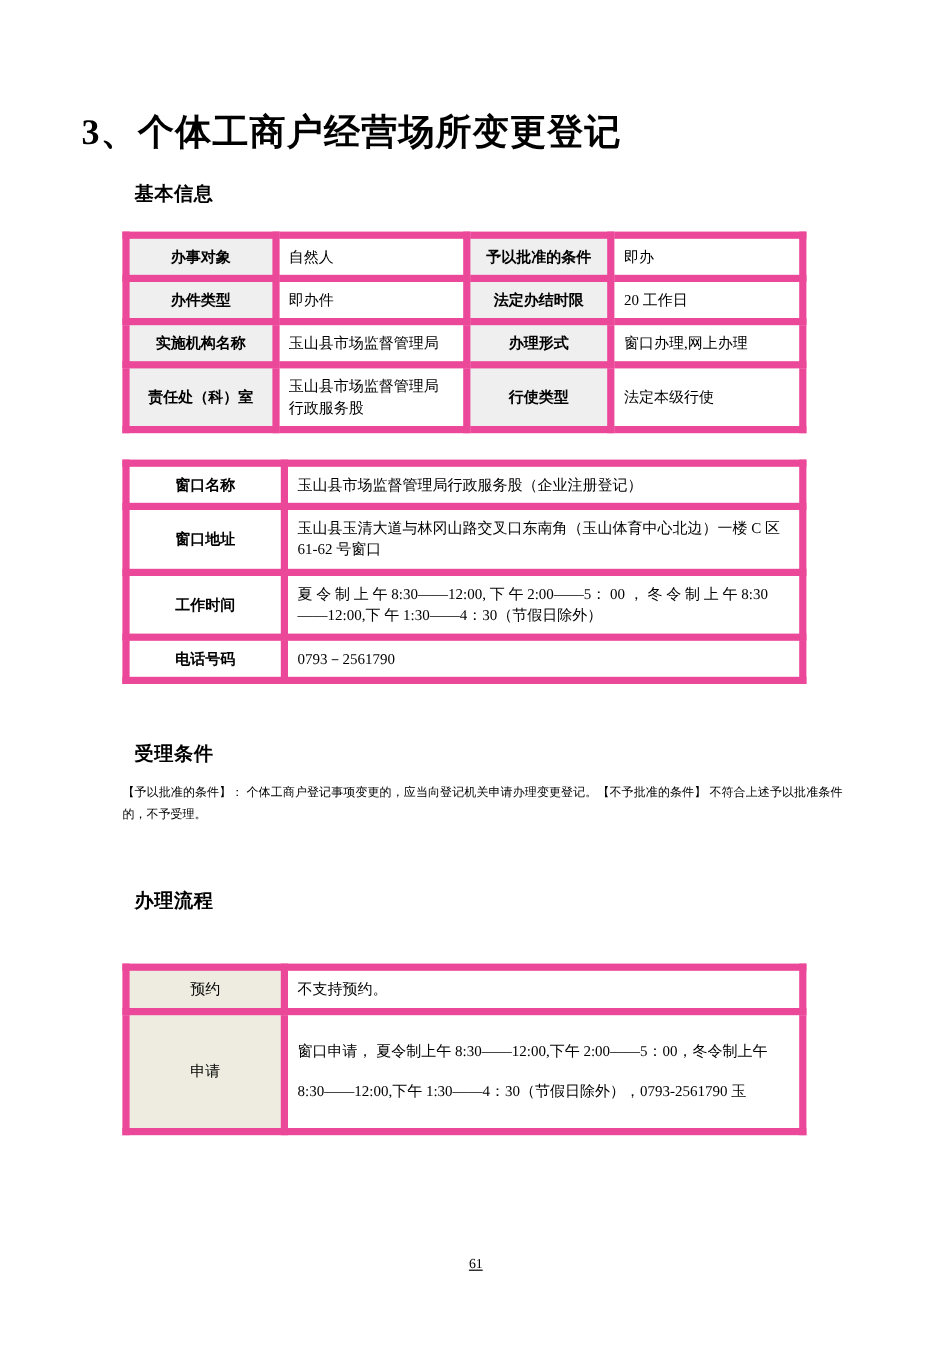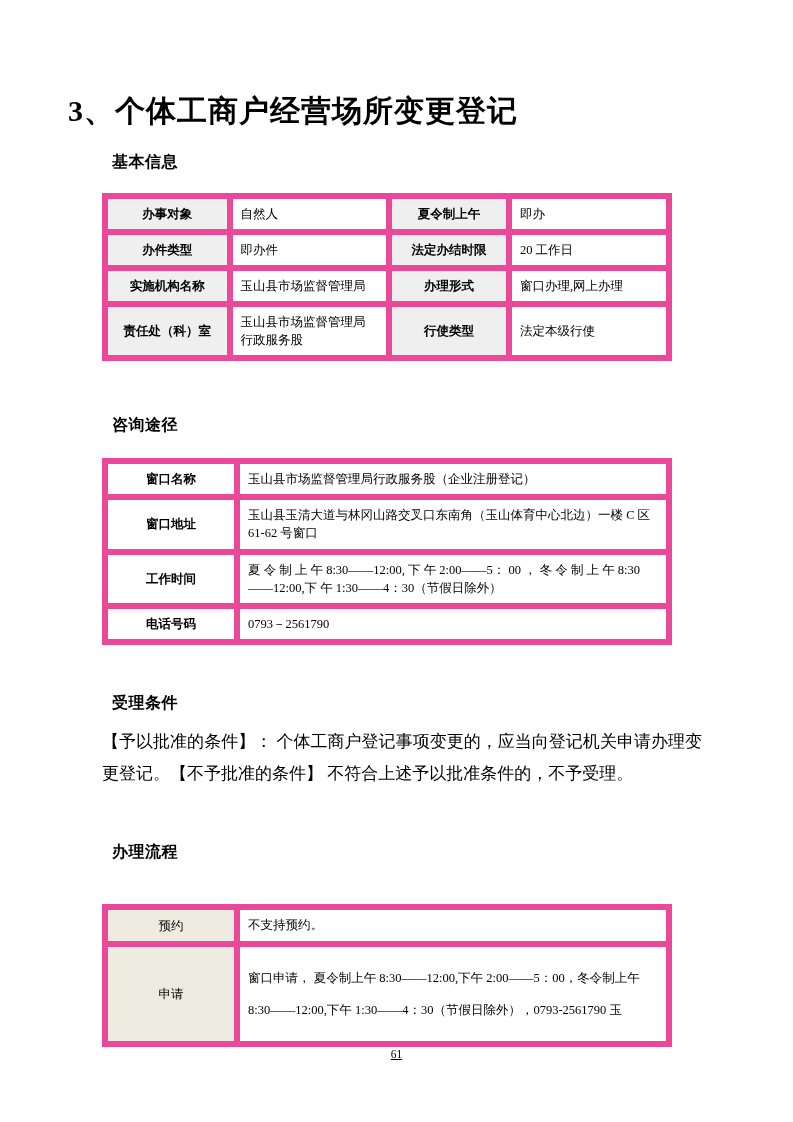--- a/index.html
+++ b/index.html
@@ -83,21 +83,21 @@
     text-align: center;
     font-weight: bold;
     width: 110px;
   }
   .tbl-consult td.value {
     text-align: left;
   }
   .tbl-consult tr { height: 32px; }
 
   .accept-text {
-    font-size: 17px;
+    font-size: 10px;
     line-height: 1.9;
     margin: 12px 0 0 34px;
     width: 600px;
     text-align: justify;
   }
 
   
   .tbl-flow {
     width: 570px;
     margin: 41px 0 0 34px;
@@ -134,21 +134,21 @@
 
   <h1 class="doc-title">3、个体工商户经营场所变更登记</h1>
 
   <h2 class="section-head sec-basic">基本信息</h2>
 
   <table class="tbl-basic">
     <tbody>
       <tr>
         <td class="label">办事对象</td>
         <td class="value">自然人</td>
-        <td class="label">夏令制上午</td>
+        <td class="label">予以批准的条件</td>
         <td class="value">即办</td>
       </tr>
       <tr>
         <td class="label">办件类型</td>
         <td class="value">即办件</td>
         <td class="label">法定办结时限</td>
         <td class="value">20 工作日</td>
       </tr>
       <tr>
         <td class="label">实施机构名称</td>
@@ -158,21 +158,20 @@
       </tr>
       <tr>
         <td class="label">责任处（科）室</td>
         <td class="value">玉山县市场监督管理局行政服务股</td>
         <td class="label">行使类型</td>
         <td class="value">法定本级行使</td>
       </tr>
     </tbody>
   </table>
 
-  <h2 class="section-head sec-consult">咨询途径</h2>
 
   <table class="tbl-consult">
     <tbody>
       <tr>
         <td class="label">窗口名称</td>
         <td class="value">玉山县市场监督管理局行政服务股（企业注册登记）</td>
       </tr>
       <tr>
         <td class="label">窗口地址</td>
         <td class="value">玉山县玉清大道与林冈山路交叉口东南角（玉山体育中心北边）一楼 C 区 61-62 号窗口</td>

